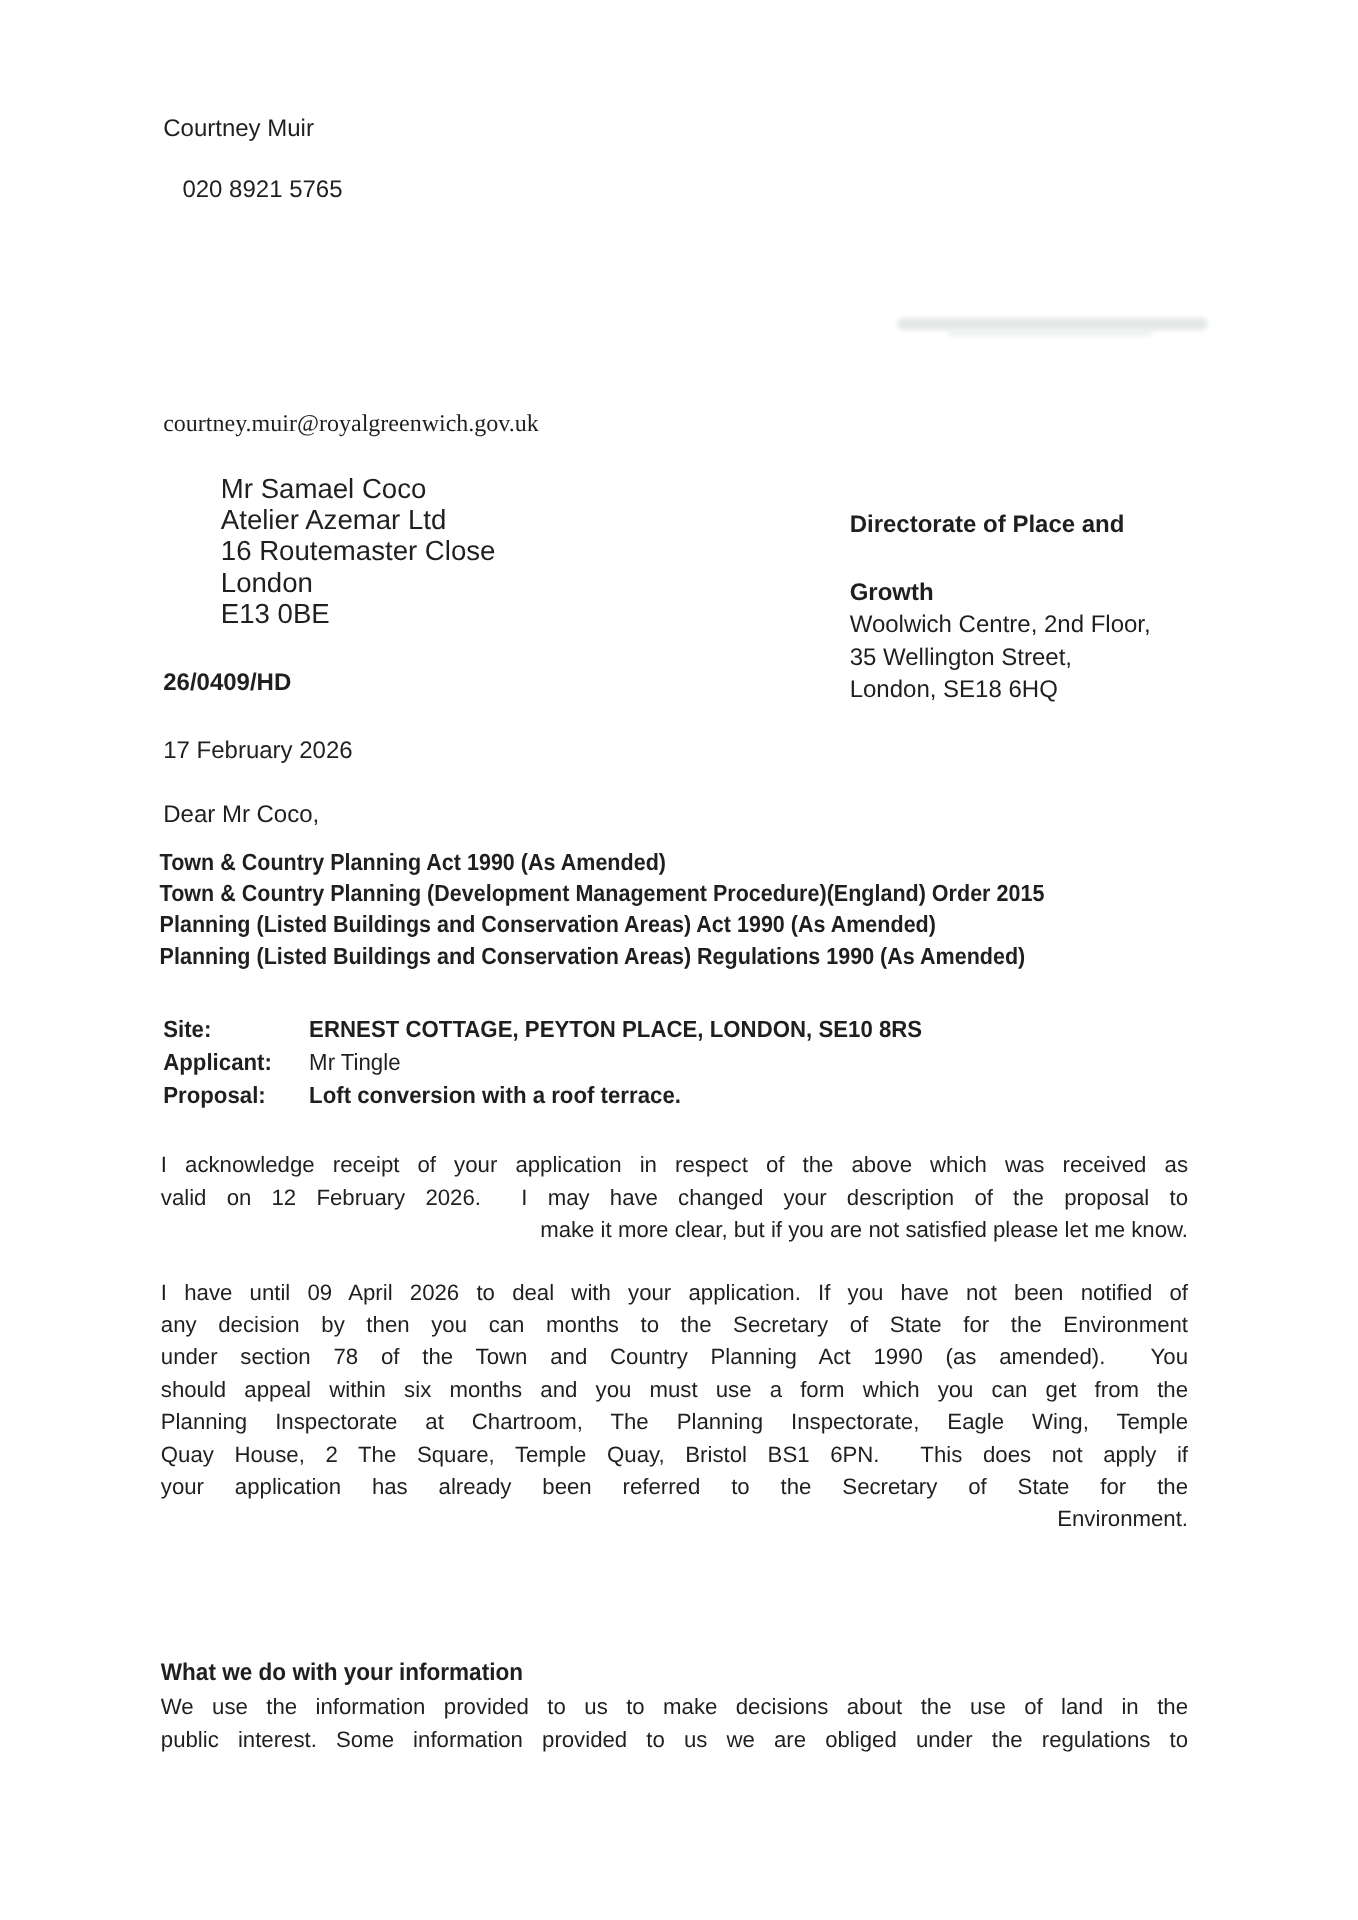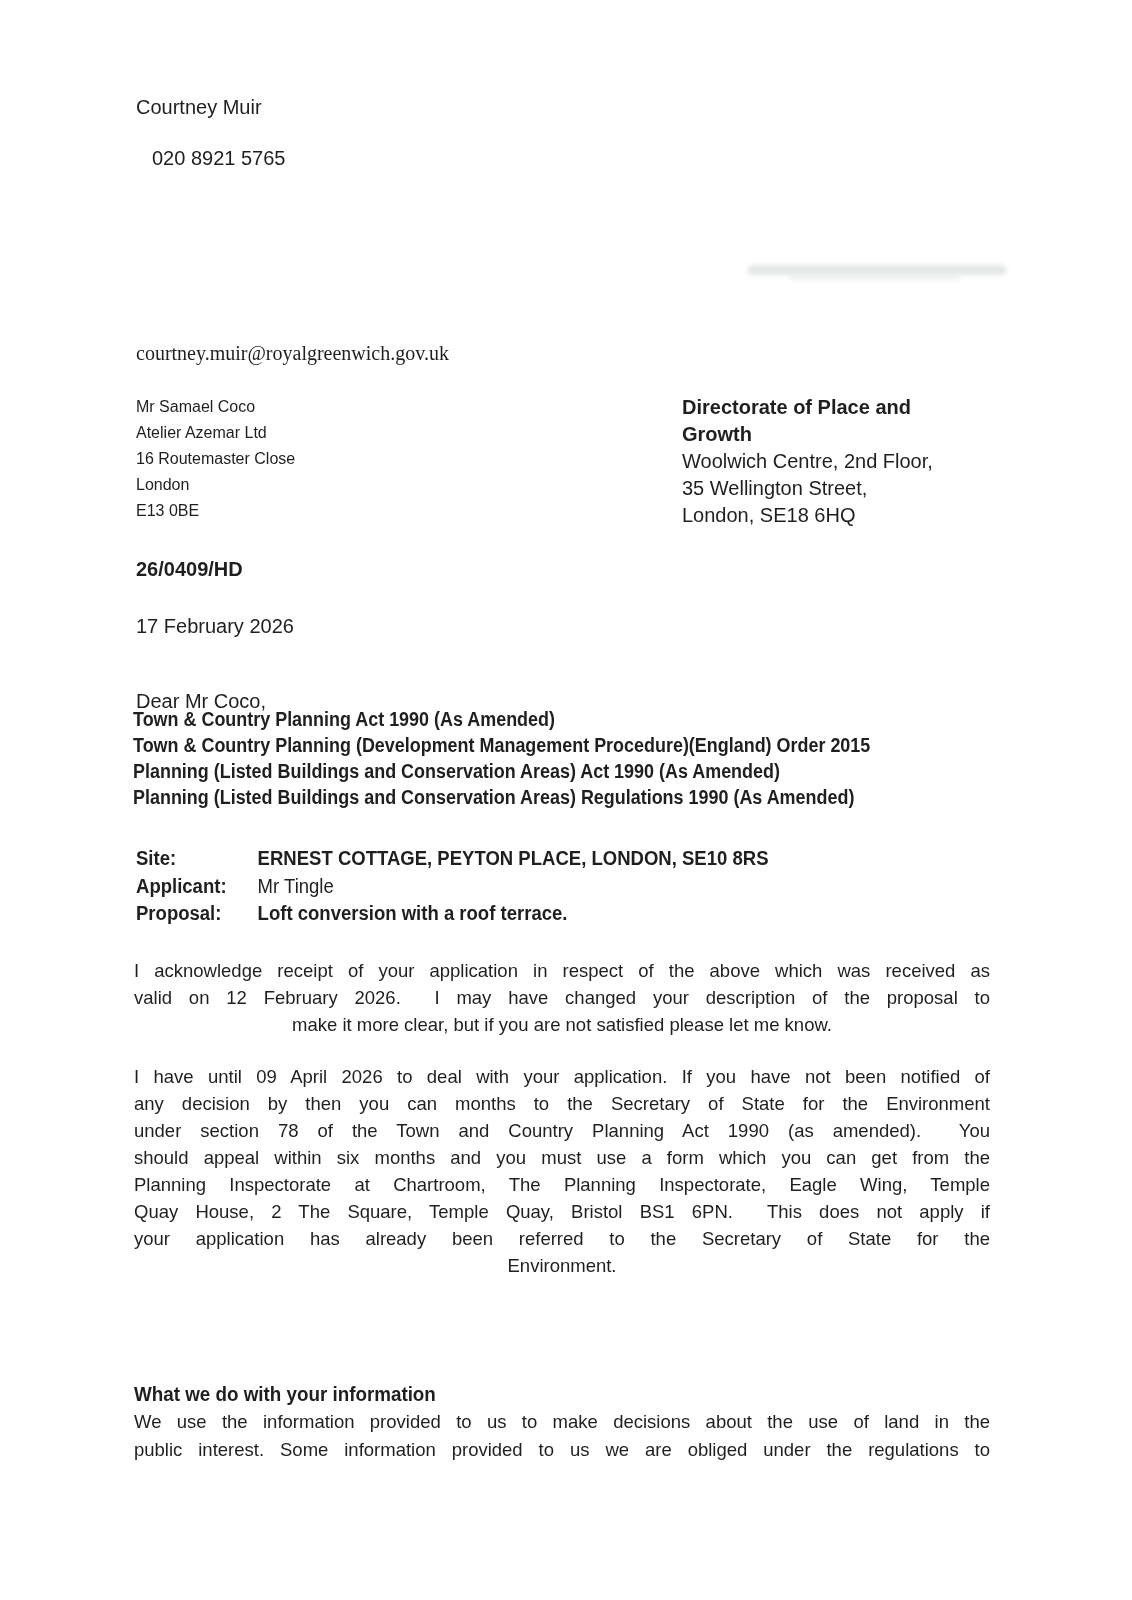--- a/index.html
+++ b/index.html
@@ -33,28 +33,28 @@
     top: 276px; left: 790px;
     width: 170px; height: 4px;
     background: #ccd4d3;
     opacity: 0.35;
     filter: blur(2px);
   }
 
   .sender-email     { top: 340px; left: 136px; font-size: 20px; line-height: 26px; font-family: Liberation Serif, serif; }
 
   .addr-row { top: 394px; left: 136px; width: 860px; display: flex; }
-  .recipient-block  { width: 546px; font-size: 16px; line-height: 26px; }
+  .recipient-block  { width: 546px; font-size: 23px; line-height: 26px; margin-left: 48px; }
   .directorate-block{ width: 300px; font-size: 20px; }
-  .directorate-title-line { font-weight: bold; line-height: 27px; }
+  .directorate-title-line { font-weight: bold; line-height: 27px; margin-top: 30px; }
   .directorate-addr-line  { line-height: 27px; }
 
   .app-reference    { top: 556px; left: 136px; font-size: 20px; font-weight: bold; line-height: 26px; text-align: center; }
   .letter-date      { top: 613px; left: 136px; font-size: 20px; line-height: 26px; }
-  .salutation       { top: 666px; left: 136px; font-size: 20px; line-height: 26px; margin-top: 22px; }
+  .salutation       { top: 666px; left: 136px; font-size: 20px; line-height: 26px; }
 
   .legislation      { top: 706px; left: 133px; width: 990px; }
   .legislation-line {
     font-size: 19.5px; font-weight: bold; line-height: 26px;
     transform: scaleX(0.92); transform-origin: 0 0;
     white-space: nowrap;
   }
 
   .application      { top: 845px; left: 136px; width: 940px;
                       transform: scaleX(0.95); transform-origin: 0 0; }
@@ -64,21 +64,21 @@
 
   .para, .info-body { font-size: 18.5px; }
   .para-1 { top: 957px;  left: 134px; width: 856px; line-height: 27px; }
   .para-2 { top: 1063px; left: 134px; width: 856px; line-height: 27px; }
 
   .jline {
     text-align: justify;
     text-align-last: justify;
     white-space: pre-wrap;
   }
-  .jline-end { text-align: center; white-space: pre-wrap; }
+  .jline-end { text-align: right; white-space: pre-wrap; }
 
   .info-section { top: 1380px; left: 134px; width: 856px; }
   .info-heading {
     font-size: 20px; font-weight: bold; line-height: 28px;
     transform: scaleX(0.94); transform-origin: 0 0;
     white-space: nowrap;
   }
   .info-body { line-height: 28px; }
 </style>
 </head>

